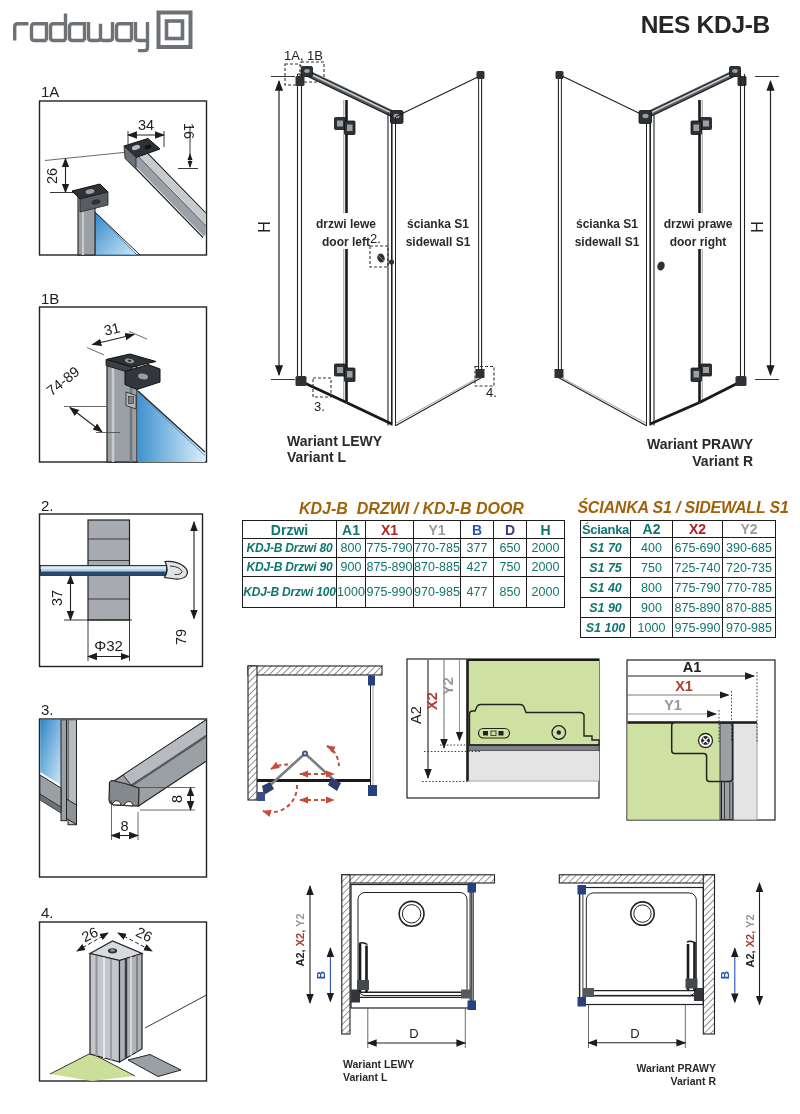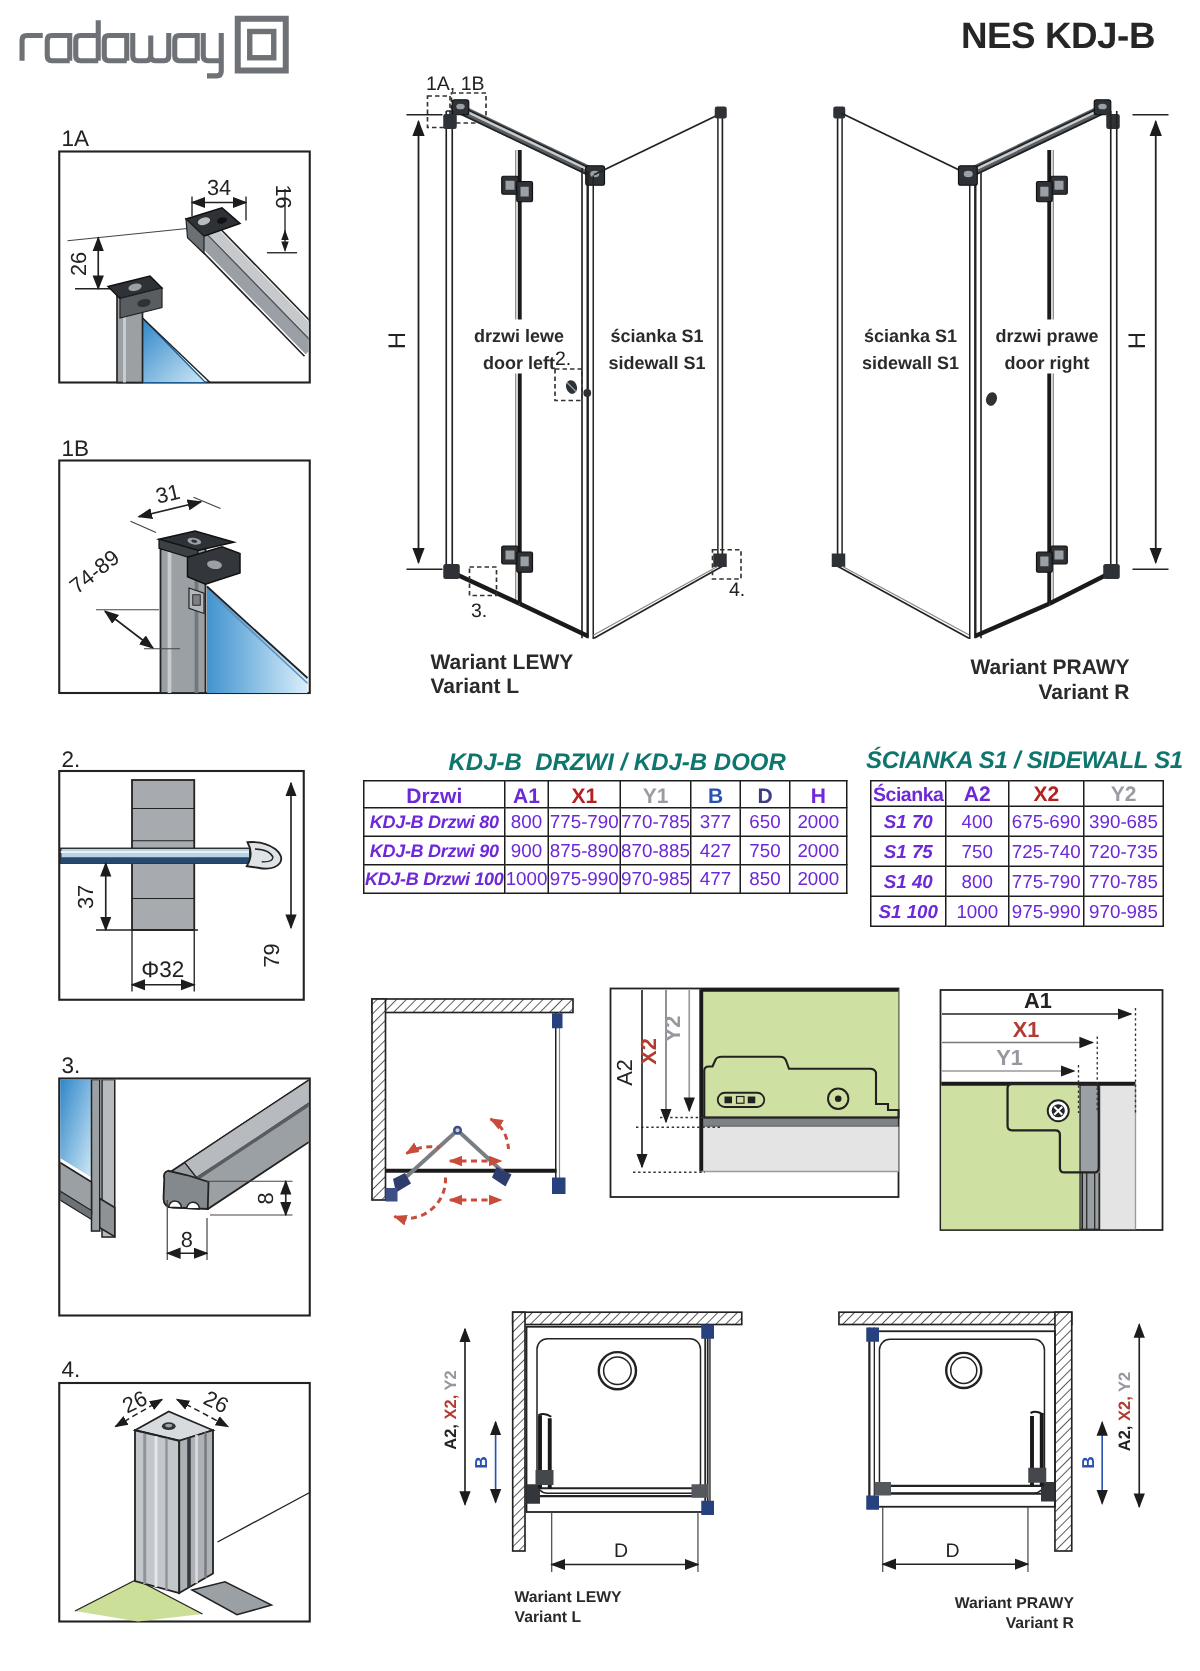--- a/index.html
+++ b/index.html
@@ -2,23 +2,23 @@
 <html><head>
 <meta charset="utf-8">
 <style>
 html,body{margin:0;padding:0;background:#fff;}
 #page{position:relative;width:800px;height:1114px;background:#fff;overflow:hidden;
   font-family:"Liberation Sans",sans-serif;}
 #page svg{position:absolute;left:0;top:0;}
 .t1{position:absolute;left:242px;top:520px;}
 .t2{position:absolute;left:580px;top:520px;}
 table{border-collapse:collapse;table-layout:fixed;}
-td{border:1.5px solid #1c1c1c;text-align:center;padding:0;font-size:12.5px;color:#6d28d9;
+td{border:1.5px solid #1c1c1c;text-align:center;padding:0;font-size:12.5px;color:#0f766e;
    font-family:"Liberation Sans",sans-serif;white-space:nowrap;overflow:hidden;}
-.tt{position:absolute;font-weight:bold;font-style:italic;color:#0f766e;white-space:nowrap;}
+.tt{position:absolute;font-weight:bold;font-style:italic;color:#a16207;white-space:nowrap;}
 </style>
 </head>
 <body>
 <div id="page">
 <svg width="800" height="1114" viewBox="0 0 800 1114">
 <defs>
  <linearGradient id="glass1" x1="0" y1="0" x2="1" y2="1">
   <stop offset="0" stop-color="#2f86c8"></stop>
           <stop offset="1" stop-color="#cfe8f6"></stop>
  </linearGradient>
@@ -562,21 +562,21 @@
           </tr>
 <tr style="height:19px">
             <td style="font-weight:bold;font-style:italic;font-size:12px;letter-spacing:-0.2px">KDJ-B Drzwi 90</td>
             <td>900</td>
             <td>875-890</td>
             <td>870-885</td>
             <td>427</td>
             <td>750</td>
             <td>2000</td>
           </tr>
-<tr style="height:19px">
+<tr style="height:31px">
             <td style="font-weight:bold;font-style:italic;font-size:12px;letter-spacing:-0.2px">KDJ-B Drzwi 100</td>
             <td>1000</td>
             <td>975-990</td>
             <td>970-985</td>
             <td>477</td>
             <td>850</td>
             <td>2000</td>
           </tr>
 </tbody>
       </table>
@@ -609,20 +609,26 @@
             <td>725-740</td>
             <td>720-735</td>
           </tr>
 <tr style="height:20px">
             <td style="font-weight:bold;font-style:italic">S1 40</td>
             <td>800</td>
             <td>775-790</td>
             <td>770-785</td>
           </tr>
 <tr style="height:20px">
+            <td style="font-weight:bold;font-style:italic">S1 90</td>
+            <td>900</td>
+            <td>875-890</td>
+            <td>870-885</td>
+          </tr>
+<tr style="height:20px">
             <td style="font-weight:bold;font-style:italic">S1 100</td>
             <td>1000</td>
             <td>975-990</td>
             <td>970-985</td>
           </tr>
 </tbody>
       </table>
 </div>
 <div style="position:absolute;right:30px;top:10.5px;font-size:24.5px;font-weight:bold;color:#262626;letter-spacing:-0.3px;">NES KDJ-B</div>
 </div>

